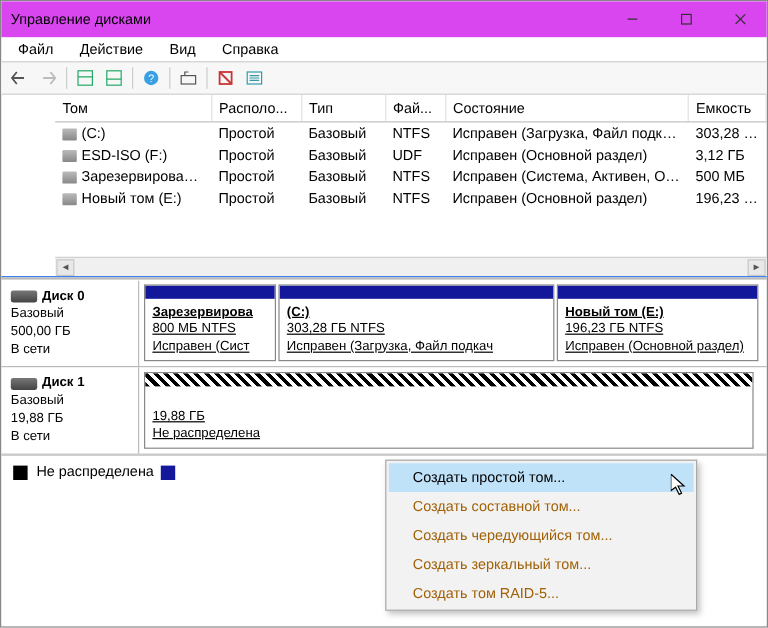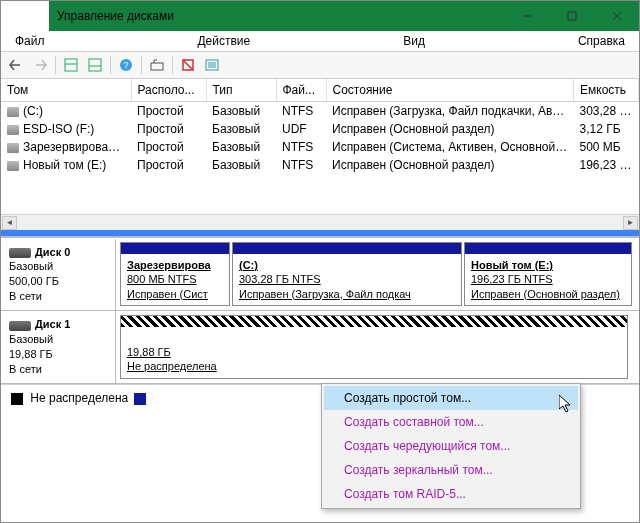--- a/index.html
+++ b/index.html
@@ -14,42 +14,40 @@
     overflow: hidden;
     border: 1px solid #888;
     position: relative;
   }
   
   .titlebar {
     height: 30px;
     display: flex;
     align-items: center;
     padding-left: 8px;
-    background: #15803d;
-    margin-left: 48px;
+    background: #d946ef;
   }
   .titlebar .title { flex: 1; font-size: 12px; }
   .winbtn {
     width: 45px;
     height: 30px;
     display: flex;
     align-items: center;
     justify-content: center;
     font-size: 12px;
     color: #333;
   }
   .winbtn svg { width:10px; height:10px; stroke:#333; stroke-width:1; fill:none; }
   
   .menubar {
     height: 20px;
     display: flex;
     padding: 0 4px;
-    gap: 14px;
-    align-items: center;
-    justify-content: space-between;
+    gap: 2px;
+    align-items: center;
   }
   .menubar .menuitem { padding: 2px 10px; }
   
   .toolbar {
     height: 28px;
     border-top: 1px solid #d0d0d0;
     border-bottom: 1px solid #d0d0d0;
     display: flex;
     align-items: center;
     padding: 0 4px;
@@ -60,21 +58,21 @@
     width: 22px;
     height: 22px;
     display: flex;
     align-items: center;
     justify-content: center;
     border: 1px solid transparent;
   }
   .tbtn svg { width:16px; height:16px; }
   .tsep { width:1px; height:18px; background:#ccc; margin:0 2px; }
   
-  .table-wrap { border-bottom: 6px solid #3b82f6; }
+  .table-wrap { border-bottom: 1px solid #3b82f6; padding-left: 45px; }
   table { width: 100%; border-collapse: collapse; table-layout: fixed; }
   th {
     text-align: left;
     font-weight: normal;
     padding: 4px 6px;
     border-right: 1px solid #e0e0e0;
     border-bottom: 1px solid #d0d0d0;
     background: #fff;
     white-space: nowrap;
     overflow: hidden;
@@ -159,21 +157,21 @@
     box-shadow:2px 3px 5px rgba(0,0,0,.25);
     padding:2px;
     z-index:100;
   }
   .ctxitem {
     padding:5px 20px;
     font-size:12px;
     white-space:nowrap;
   }
   .ctxitem.hover { background:#bfe2f9; }
-  .ctxitem.disabled { color:#a21caf; }
+  .ctxitem.disabled { color:#a16207; }
   .cursor {
     position:absolute;
     left:558px; top:394px;
     z-index:200;
     pointer-events:none;
   }
 </style>
 </head>
 <body>
 

